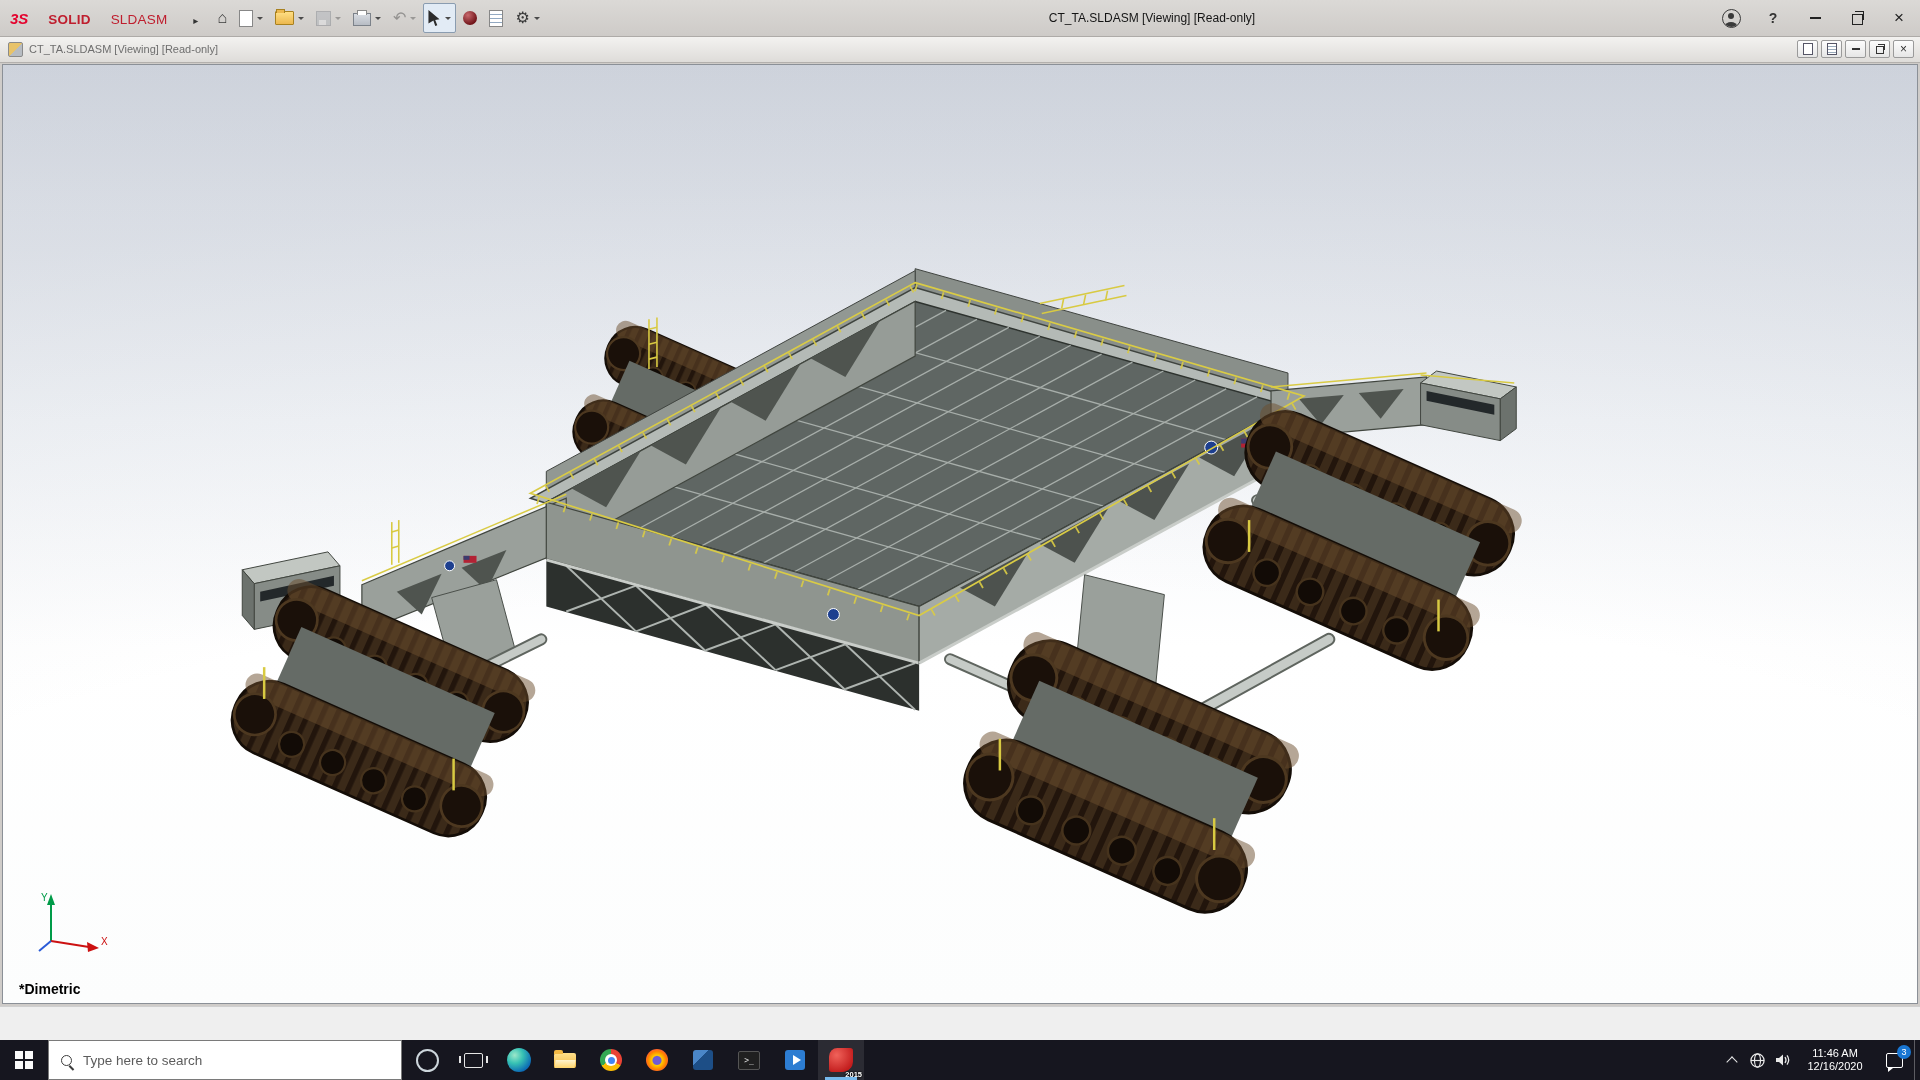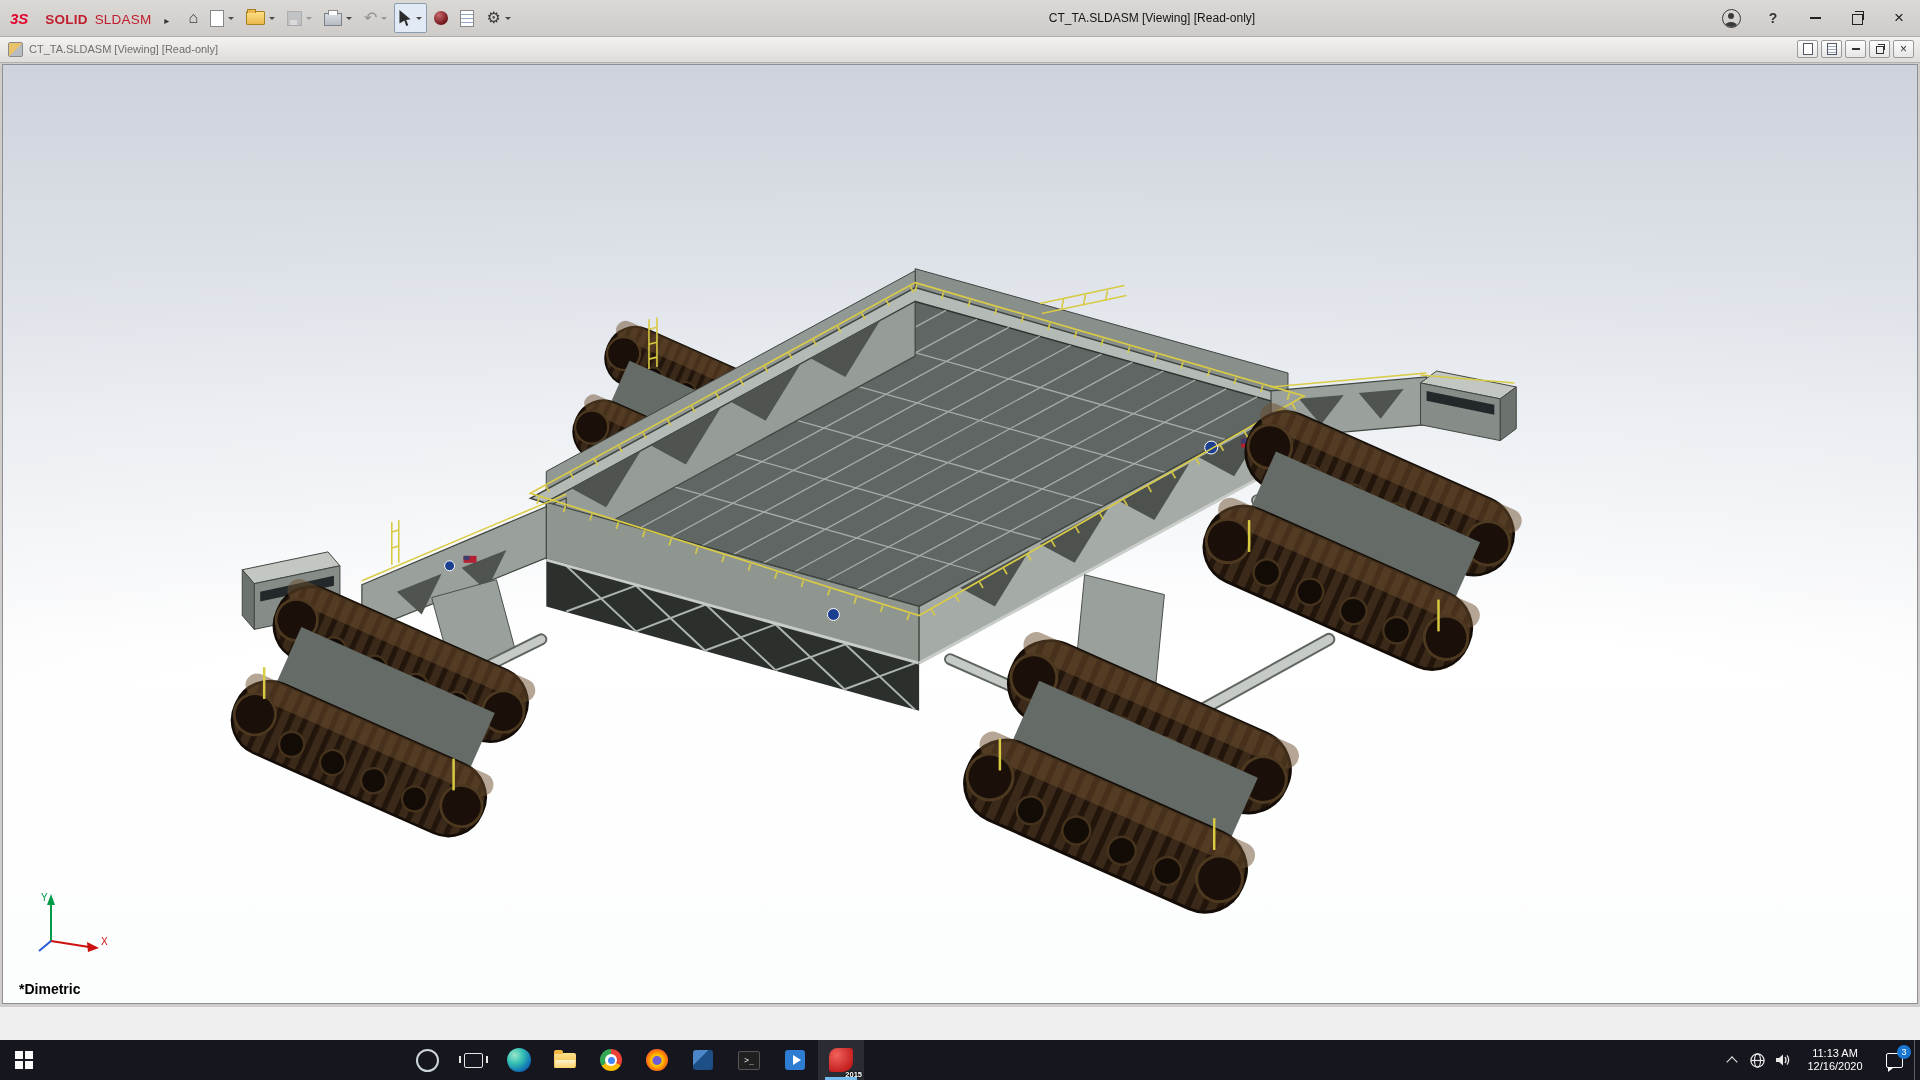--- a/index.html
+++ b/index.html
@@ -3,23 +3,23 @@
 <meta charset="utf-8">
 <style>
   html,body{margin:0;padding:0;}
   body{width:1920px;height:1080px;overflow:hidden;position:relative;
        font-family:"Liberation Sans",sans-serif;background:#ececec;}
 
   
   .app-titlebar{position:absolute;top:0;left:0;right:0;height:36px;
     background:linear-gradient(#dbd9d6,#cecbc8);border-bottom:1px solid #aeaba8;
     display:flex;align-items:center;z-index:50;}
-  .brand{display:flex;align-items:baseline;margin-left:10px;gap:7px;}
+  .brand{display:flex;align-items:baseline;margin-left:10px;gap:20px;}
   .brand-mark{color:#e4032e;font-weight:800;font-style:italic;font-size:15px;}
-  .brand-solid{color:#bf1e2e;font-weight:800;font-size:13.5px;letter-spacing:.2px;margin-left:10px;}
+  .brand-solid{color:#bf1e2e;font-weight:800;font-size:13.5px;letter-spacing:.2px;}
   .brand-works{color:#bf1e2e;font-weight:400;font-size:13.5px;letter-spacing:.2px;}
   .brand-expand{color:#333;font-size:10px;margin-left:6px;}
   .toolbar{display:flex;align-items:center;margin-left:14px;gap:2px;}
   .tb-group{display:flex;align-items:center;height:28px;padding:0 4px;border-radius:2px;border:1px solid transparent;}
   .tb-group.active{background:#e2ebf5;border:1px solid #8a9cb0;}
   .tb-group.dis{opacity:.42;}
   .caret{width:0;height:0;border:3.2px solid transparent;border-top-color:#4a4a4a;margin:4px 0 0 4px;}
   .glyph{font-size:16px;color:#3b3b3b;line-height:1;}
   .ic-page{width:12px;height:15px;background:#fff;border:1px solid #878787;}
   .ic-folder{width:17px;height:12px;background:linear-gradient(#ffdf85,#ecb84e);border:1px solid #a8811f;border-radius:1px;position:relative;}
@@ -435,20 +435,24 @@
 
 <div class="taskbar">
   <div class="start">
     <span class="win-logo">
         <span></span>
         <span></span>
         <span></span>
         <span></span>
       </span>
   </div>
+  <div class="search">
+    <span class="ic-mag"></span>
+    <input type="text" readonly="" placeholder="Type here to search" style="">
+  </div>
   <div class="apps">
     <div class="tb-app">
         <span class="ic-cortana"></span>
       </div>
     <div class="tb-app">
         <span class="ic-taskview"></span>
       </div>
     <div class="tb-app">
         <span class="ic-edge"></span>
       </div>
@@ -487,21 +491,21 @@
       </svg>
     </div>
     <div class="tray-btn w26">
       <svg width="18" height="16" viewBox="0 0 18 16">
         <polygon points="2,6 5,6 9,2.5 9,13.5 5,10 2,10" fill="#e8e8e8"></polygon>
         <path d="M11 5 q2 3 0 6" stroke="#e8e8e8" fill="none" stroke-width="1.3"></path>
         <path d="M13 3.4 q3.4 4.6 0 9.2" stroke="#e8e8e8" fill="none" stroke-width="1.3"></path>
       </svg>
     </div>
     <div class="clock">
-      <div>11:13 AM</div>
+      <div>11:46 AM</div>
       <div>12/16/2020</div>
     </div>
     <div class="tray-btn action">
       <span class="ic-action"></span>
       <span class="badge">3</span>
     </div>
     <div class="show-desktop"></div>
   </div>
 </div>
 

